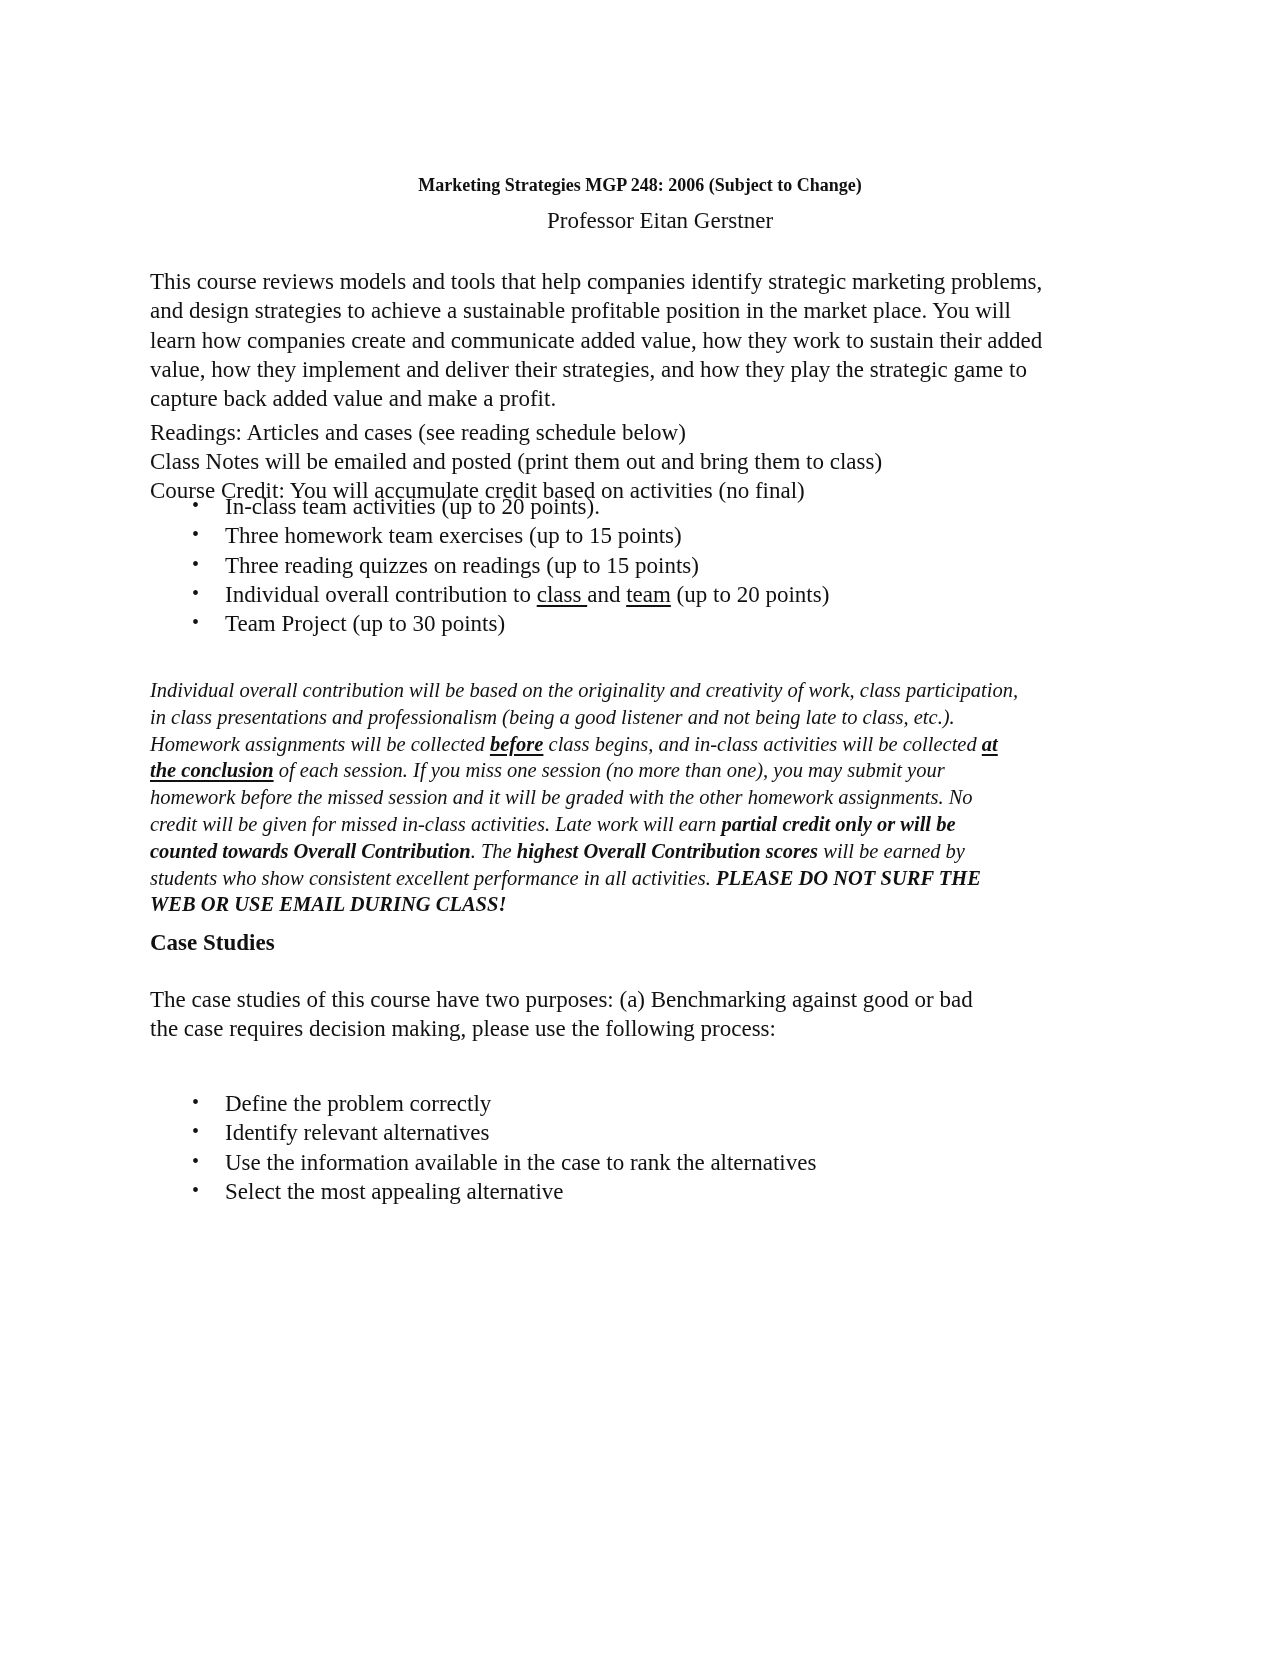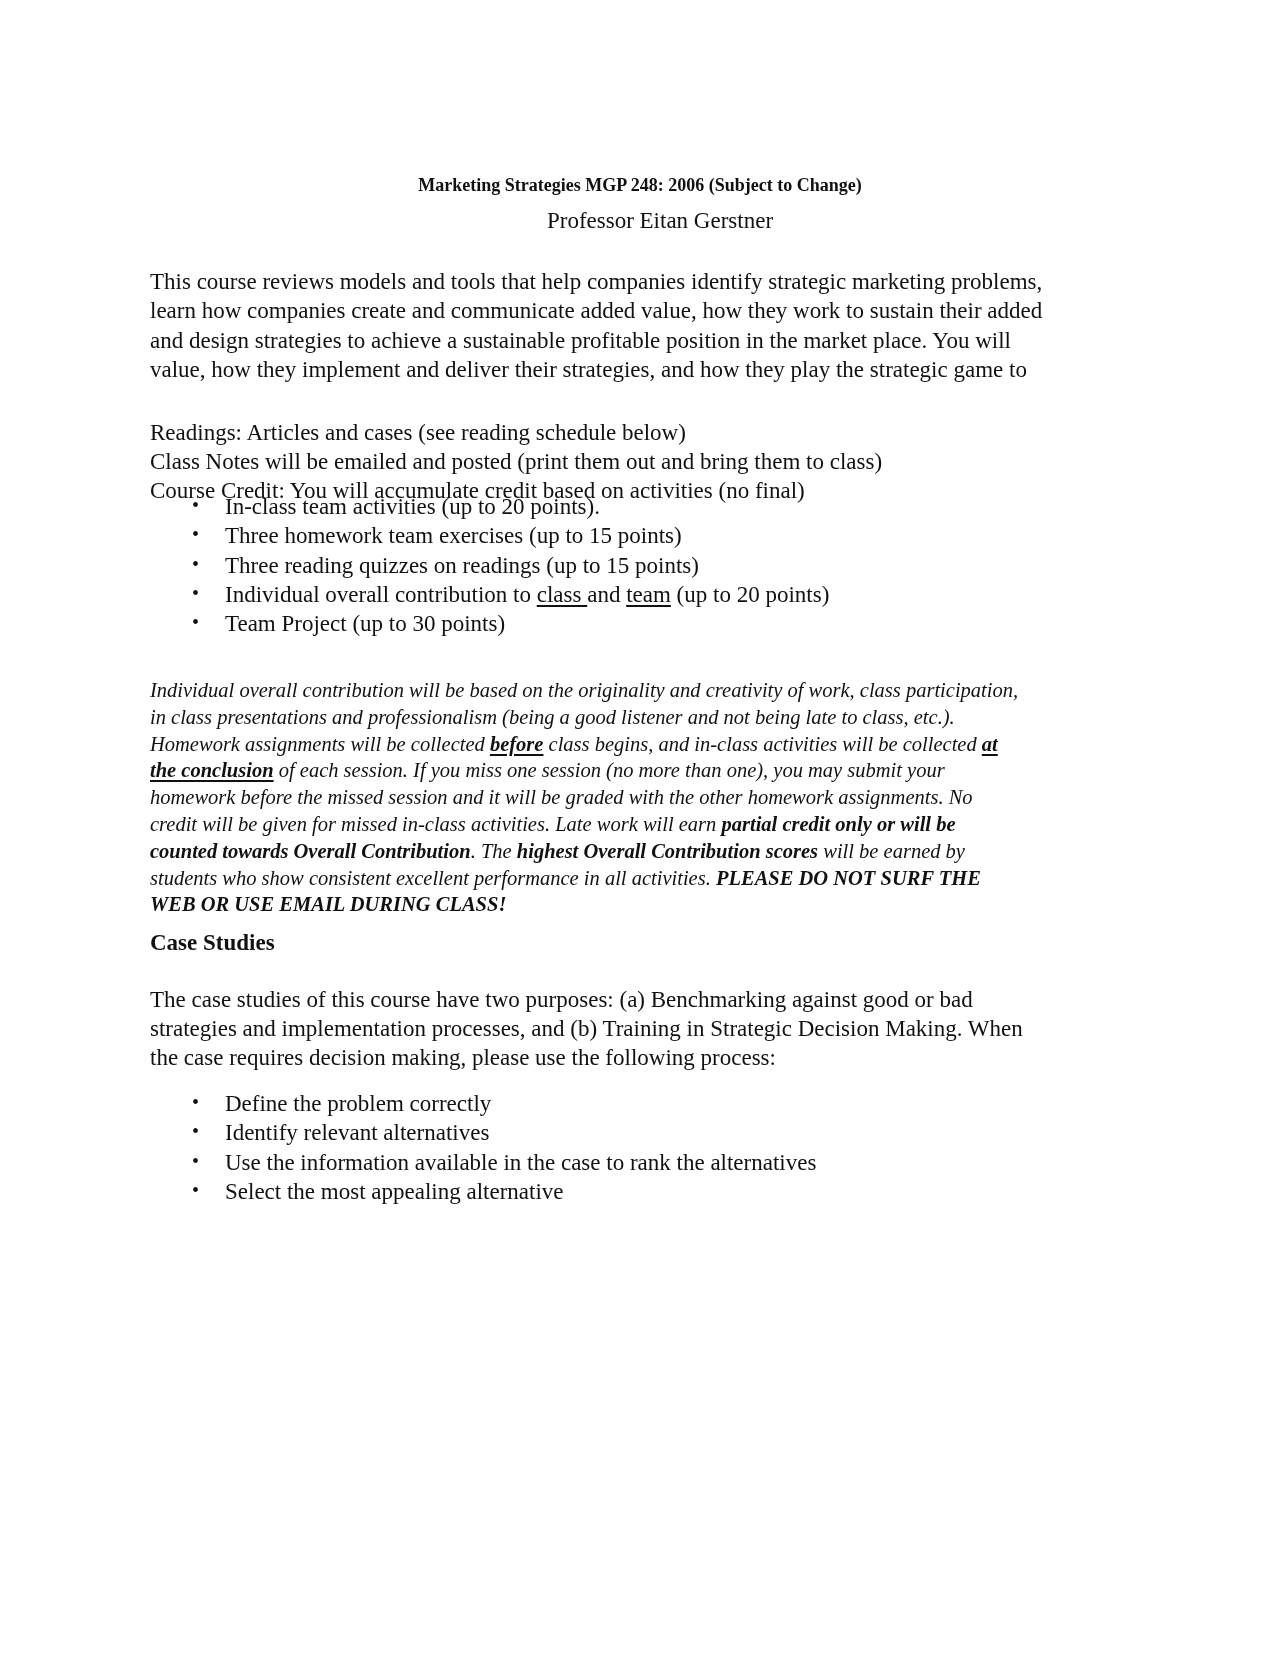--- a/index.html
+++ b/index.html
@@ -27,23 +27,24 @@
 </head>
 <body>
 
 <div class="page">
 
   <div class="abs title">Marketing Strategies MGP 248: 2006 (Subject to Change)</div>
   <div class="abs subtitle">Professor Eitan Gerstner</div>
 
   <div class="abs para p1 lines">
     <div>This course reviews models and tools that help companies identify strategic marketing problems,</div>
+    <div>and design strategies to achieve a sustainable profitable position in the market place.  You will</div>
     <div>learn how companies create and communicate added value, how they work to sustain their added</div>
-    <div>and design strategies to achieve a sustainable profitable position in the market place.  You will</div>
     <div>value, how they implement and deliver their strategies, and how they play the strategic game to</div>
+    <div>capture back added value and make a profit.</div>
   </div>
 
   <div class="abs meta">
     <div><b>Readings:</b><span> Articles and cases (see reading schedule below)</span></div>
     <div><b>Class Notes will be</b><span> emailed and posted (print them out and bring them to class)</span></div>
     <div><b>Course Credit:</b><span> You will accumulate credit based on activities (no final)</span></div>
   </div>
 
   <div class="abs bullets" style="top:0;">
     <div class="li" style="top:494px;">
@@ -77,21 +78,20 @@
     <div><span>credit will be given for missed in-class activities.  Late work will earn </span><b>partial credit only or will be</b></div>
     <div><b>counted towards Overall Contribution</b><span>.  The </span><b>highest Overall Contribution scores</b><span> will be earned by</span></div>
     <div><span>students who show consistent excellent performance in all activities.  </span><b>PLEASE DO NOT SURF THE</b></div>
     <div><b>WEB OR USE EMAIL DURING CLASS!</b></div>
   </div>
 
   <div class="abs h2">Case Studies</div>
 
   <div class="abs p2 lines">
     <div>The case studies of this course have two purposes: (a) Benchmarking against good or bad</div>
-    <div>strategies and implementation processes, and (b) Training in Strategic Decision Making.  When</div>
     <div>the case requires decision making, please use the following process:</div>
   </div>
 
   <div class="abs bullets" style="top:0;">
     <div class="li" style="top:1091px;">
       <span class="dot">•</span>
       <span class="txt">Define the problem correctly</span>
     </div>
     <div class="li" style="top:1120px;">
       <span class="dot">•</span>

